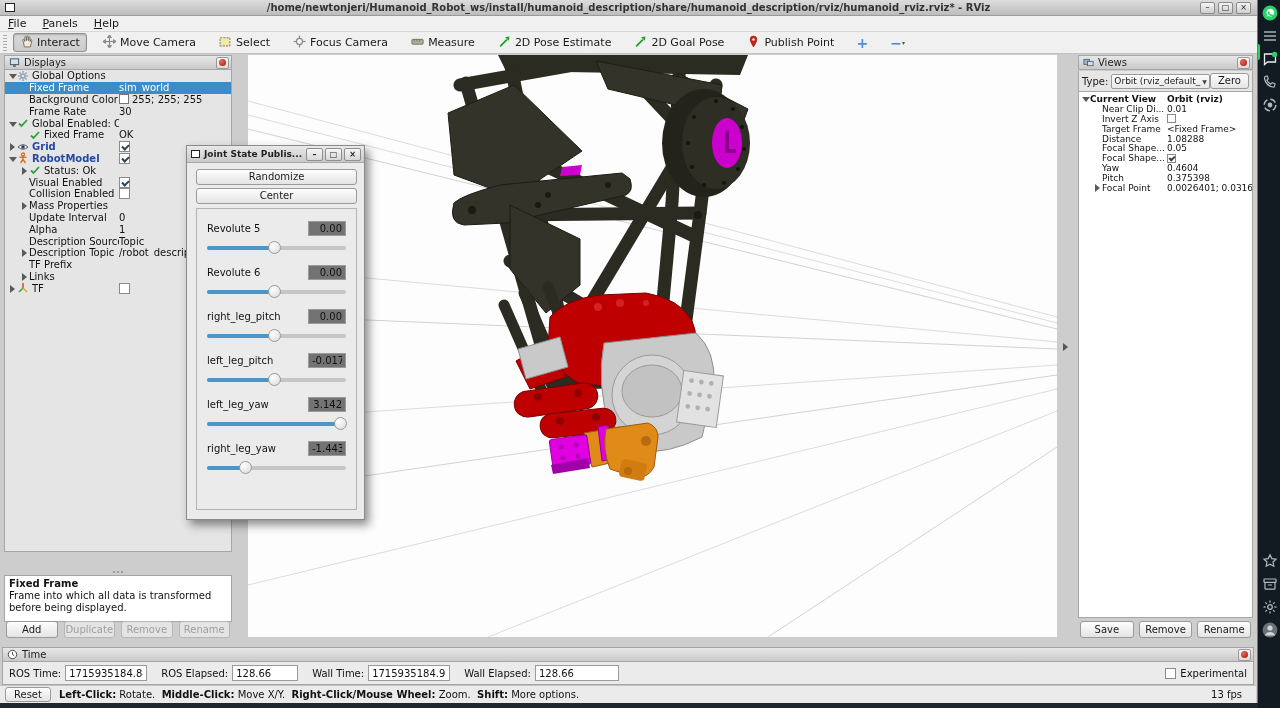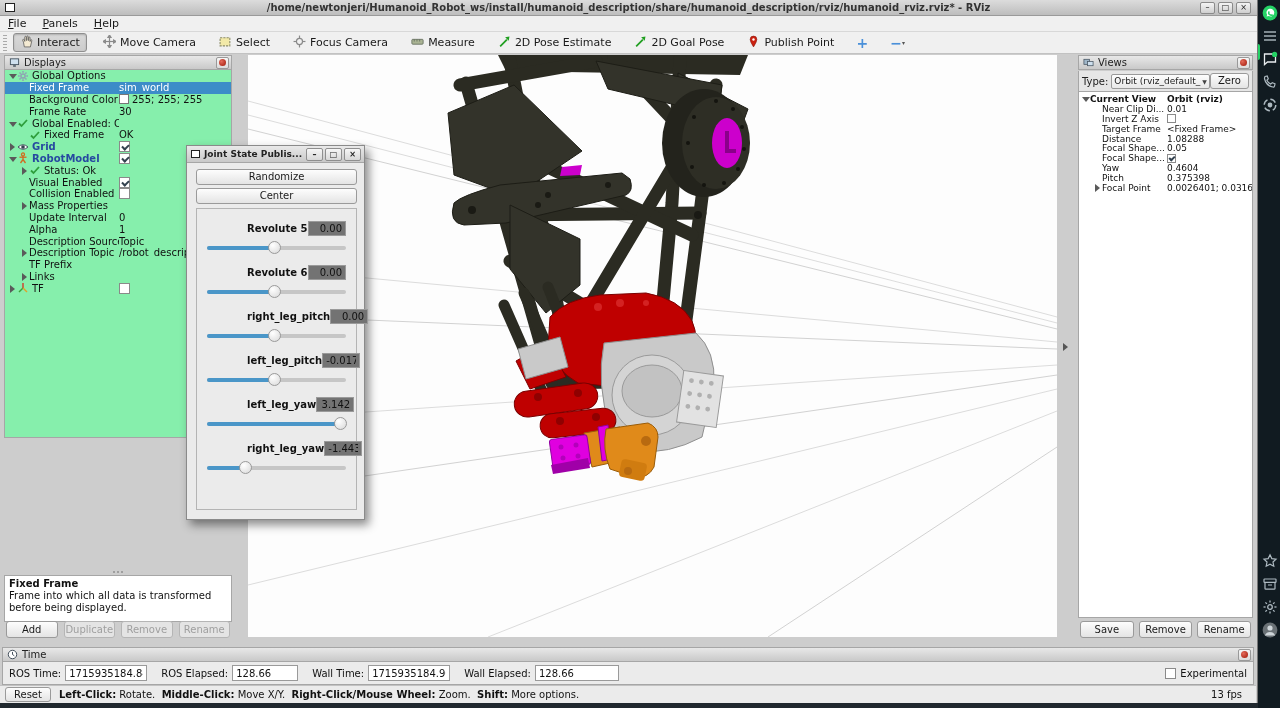--- a/index.html
+++ b/index.html
@@ -40,21 +40,21 @@
   .close-btn { margin-left:auto; margin-right:2px; width:13px; height:12px; border:1px solid #999; border-radius:2px;
     background:linear-gradient(#f6f6f6,#dcdcdc); display:flex; align-items:center; justify-content:center; }
   .close-btn::after { content:''; width:7px; height:7px; border-radius:50%; background:radial-gradient(circle at 35% 35%, #e46a5a, #a01808); }
 
   .qbtn { border:1px solid #9a9a9a; border-radius:3px; background:linear-gradient(#fdfdfd,#e4e4e4);
     font-size:10px; color:#1a1a1a; text-align:center; font-family:inherit; }
   .qbtn.disabled { color:#9f9f9f; background:#e4e4e4; border-color:#b5b5b5; }
 
   
   #displays-panel { position:absolute; left:4px; top:55px; width:228px; height:585px; }
-  #displays-tree-wrap { position:absolute; left:0; top:15px; right:0; height:368px; background:#86efac; border:1px solid #a6a6a6; border-top:none; overflow:hidden; }
+  #displays-tree-wrap { position:absolute; left:0; top:15px; right:0; height:482px; background:#e5e5e5; border:1px solid #a6a6a6; border-top:none; overflow:hidden; }
   .trow { position:relative; height:11.8px; display:flex; align-items:center; font-size:10px; color:#111; }
   .trow.sel { background:var(--accent-blue,#3c8cc8); color:#fff; }
   .tleft { display:flex; align-items:center; overflow:hidden; white-space:nowrap; flex:0 0 114px; }
   .lvl1 { padding-left:3px; } .lvl2 { padding-left:15px; }
   .exp { width:9px; flex:0 0 9px; display:inline-block; position:relative; height:9px; }
   .exp.open::after { content:''; position:absolute; left:1px; top:3px; border-left:4px solid transparent; border-right:4px solid transparent; border-top:5px solid #5a5a5a; }
   .exp.closed::after { content:''; position:absolute; left:2px; top:1px; border-top:4px solid transparent; border-bottom:4px solid transparent; border-left:5px solid #5a5a5a; }
   .ticon { width:12px; height:12px; flex:0 0 12px; margin-right:3px; }
   .ticon svg { width:12px; height:12px; display:block; }
   .tname { overflow:hidden; white-space:nowrap; }
@@ -132,21 +132,21 @@
   #jd-titlebar .win-icon { width:9px; height:8px; border:1px solid #222; background:#fff; margin:0 4px; }
   #jd-title { font-size:9px; font-weight:bold; color:#222; white-space:nowrap; }
   #jd-btns { margin-left:auto; margin-right:3px; display:flex; gap:2px; }
   .jd-btn { width:17px; height:13px; border:1px solid #8f8f8f; border-radius:2px;
     background:linear-gradient(#f6f6f6,#d8d8d8); font-size:8px; line-height:11px; text-align:center; font-weight:bold; color:#222; }
   #jd-randomize { position:absolute; left:9px; top:23px; width:161px; height:16px; }
   #jd-center    { position:absolute; left:9px; top:42px; width:161px; height:16px; }
   #jd-groupbox  { position:absolute; left:9px; top:62px; width:161px; bottom:9px; border:1px solid #b4b4b4; }
   .slider-block { position:absolute; left:10px; right:10px; height:36px; }
   .slider-head { display:flex; justify-content:space-between; align-items:center; height:15px; }
-  .slider-name { font-size:10px; font-weight:bold; color:#111;margin-left:40px; }
+  .slider-name { font-size:10px; font-weight:normal; color:#111; }
   .slider-value { width:38px; height:15px; border:1px solid #9a9a9a; background:#737373; font-size:10px; color:#111;
     text-align:right; padding:0 3px; font-family:inherit; }
   .slider-track { position:absolute; left:0; right:0; top:25px; height:4px; background:#c6c6c6; border-radius:2px; }
   .slider-fill { position:absolute; left:0; top:0; bottom:0; background:var(--slider-blue,#4a96c8); border-radius:2px; }
   .slider-handle { position:absolute; top:-5px; width:13px; height:13px; border-radius:50%;
     background:radial-gradient(circle at 35% 30%, #ffffff, #d8d8d8); border:1px solid #9a9a9a; }
 </style>
 </head>
 <body>
 

